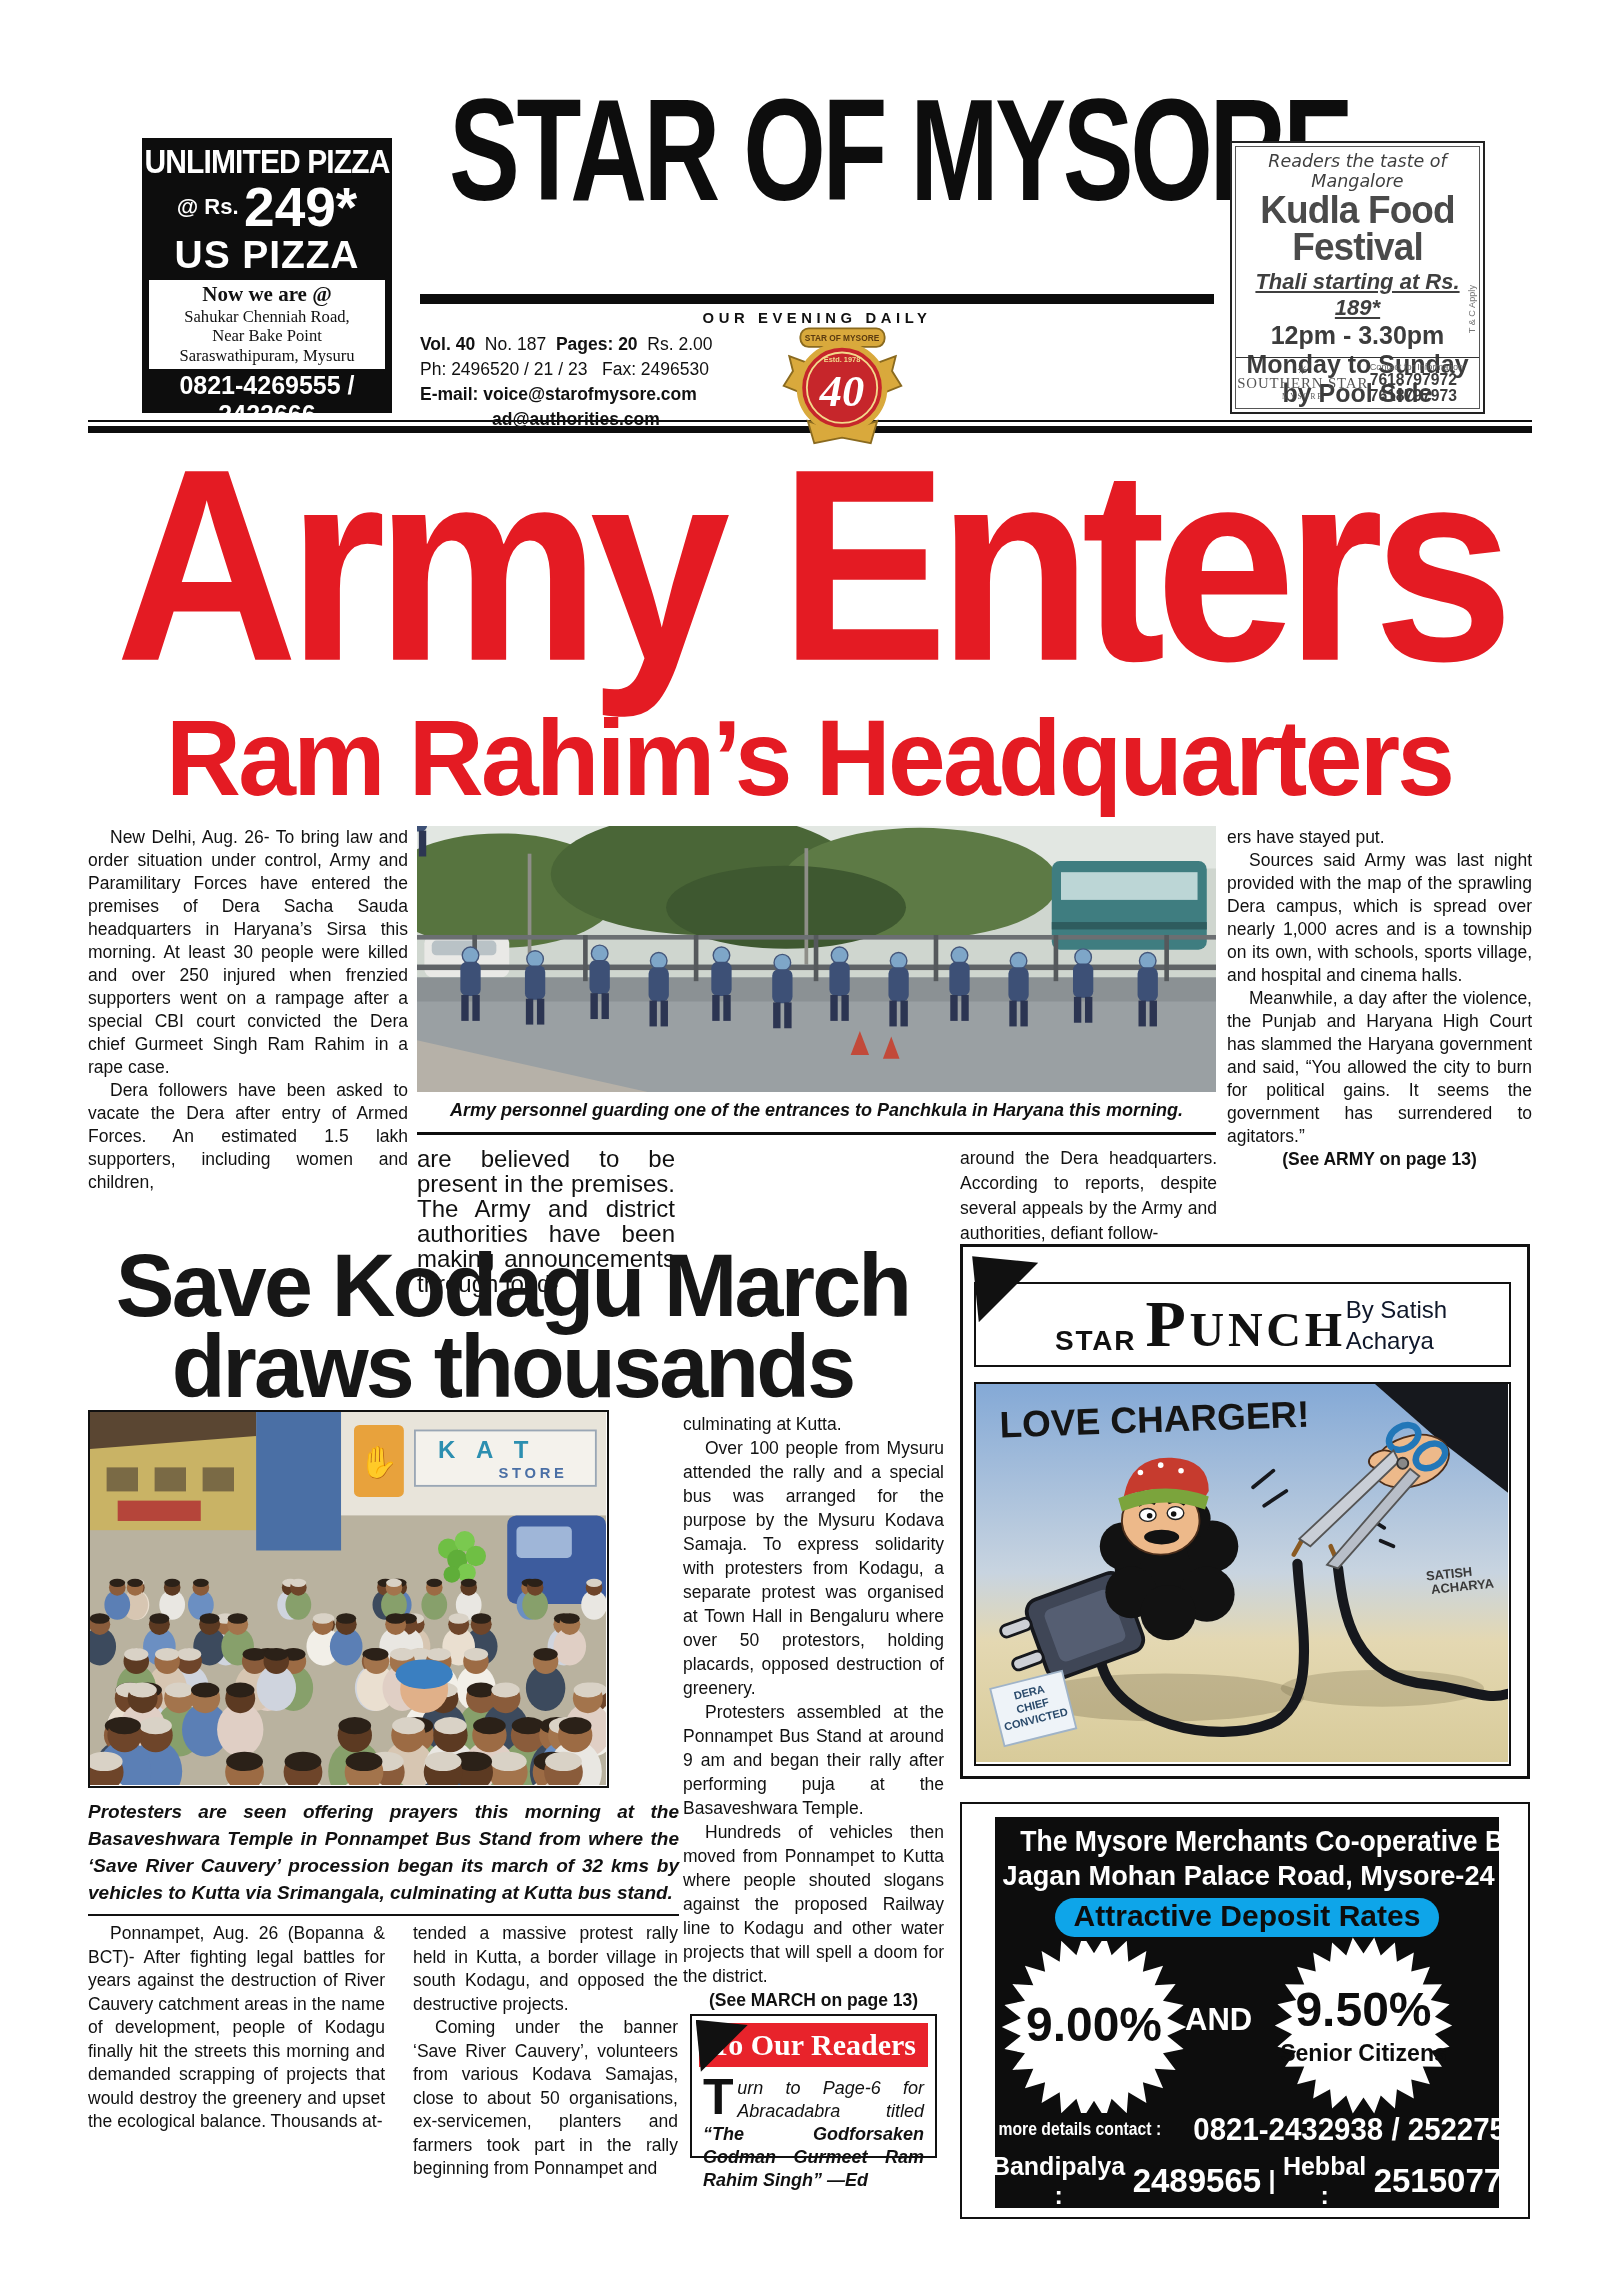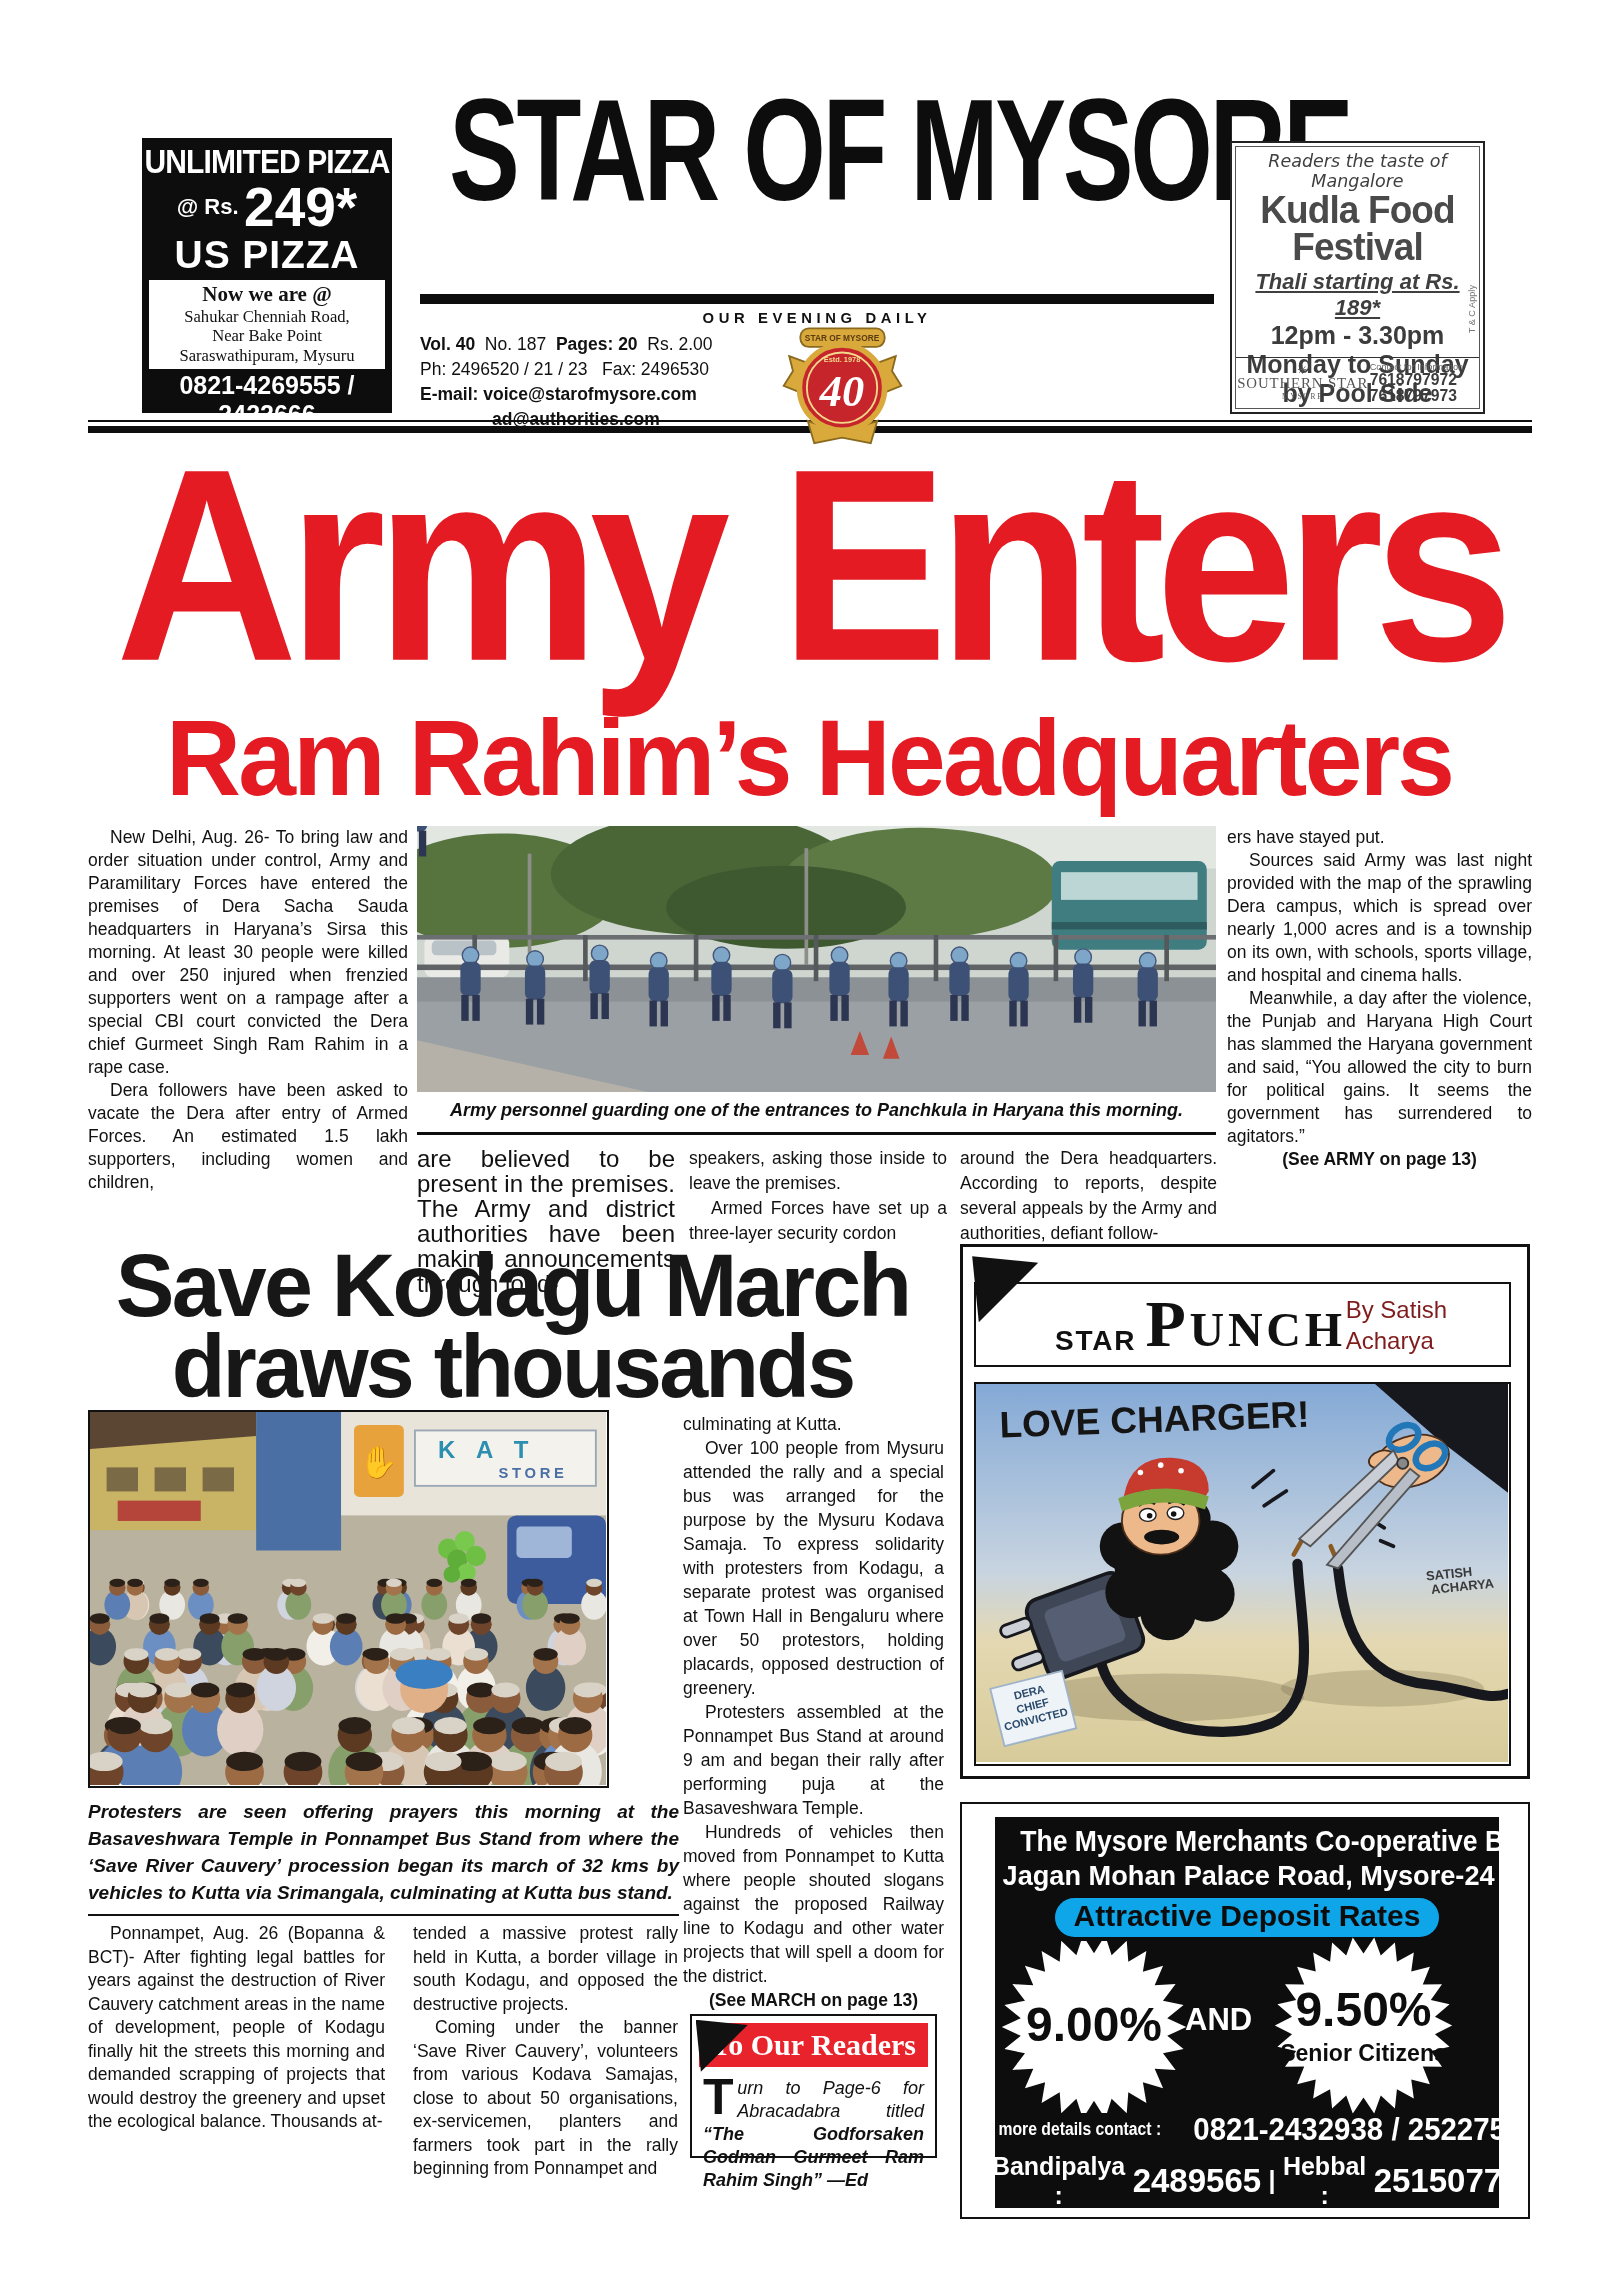--- a/index.html
+++ b/index.html
@@ -92,21 +92,21 @@
 
   
   .sp{left:960px;top:1244px;width:570px;height:535px;border:3.7px solid #111;box-sizing:border-box;background:#fff;}
   .sp-tri{position:absolute;left:9.2px;top:9.2px;width:66px;height:66px;background:#111;
           clip-path:polygon(0 0,100% 10%,10% 100%);z-index:2;}
   .sp-head{position:absolute;left:11px;top:35px;width:537px;height:85px;border:2.8px solid #111;box-sizing:border-box;
            display:flex;align-items:flex-end;padding:0 13px 9.2px 59px;}
   .sp-star{font-weight:bold;font-size:28px;letter-spacing:1.8px;margin-right:9.2px;line-height:31px;margin-left:20px;}
   .sp-punch{font-family:"Liberation Serif",serif;font-weight:bold;letter-spacing:3.7px;line-height:52px;font-size:48px;}
   .sp-punch .cap{font-size:66px;}
-  .sp-by{margin-left:auto;font-size:24px;line-height:31px;color:#7f1d1d;}
+  .sp-by{margin-left:auto;font-size:24px;line-height:31px;color:#0f172a;}
   .sp-cartoon{position:absolute;left:11px;top:135px;width:537px;height:384px;border:2.8px solid #111;box-sizing:border-box;}
 
   
   .bank{left:960px;top:1802px;width:570px;height:417px;border:2.8px solid #111;box-sizing:border-box;background:#fff;}
   .bk-black{position:absolute;left:33px;top:13px;width:504px;height:391px;background:#0d0d0d;color:#fff;text-align:center;overflow:hidden;}
   .bk-name{font-weight:bold;font-size:29.5px;margin-top:7.4px;transform:scaleX(0.9);white-space:nowrap;}
   .bk-addr{font-weight:bold;font-size:28px;margin-top:1.8px;transform:scaleX(0.97);white-space:nowrap;}
   .bk-pill{display:inline-block;background:#0ea5e9;color:#0d0d0d;border-radius:24px;font-weight:bold;font-size:30px;
            padding:1.8px 18.5px 3.7px 18.5px;margin-top:5.5px;white-space:nowrap;}
   .bk-rates{position:relative;height:172px;margin-top:3.7px;}
@@ -265,24 +265,20 @@
       <polygon points="470,248 480,222 490,248" fill="#c24a3a"></polygon>
       <polygon points="505,252 514,228 523,252" fill="#c24a3a"></polygon>
     </svg>
   </div>
 
   <div class="abs army-cap">Army personnel guarding one of the entrances to Panchkula in Haryana this morning.</div>
   <div class="abs army-rule"></div>
 
   <div class="abs col army-b1">
     <p class="ni">are believed to be present in the premises. The Army and district authorities have been making announcements through loud-</p>
-  </div>
-  <div class="abs col army-b2">
-    <p class="ni">speakers, asking those inside to leave the premises.</p>
-    <p>Armed Forces have set up a three-layer security cordon</p>
   </div>
   <div class="abs col army-b3">
     <p class="ni">around the Dera headquarters. According to reports, despite several appeals by the Army and authorities, defiant follow-</p>
   </div>
 
   <div class="abs col army-right">
     <p class="ni">ers have stayed put.</p>
     <p>Sources said Army was last night provided with the map of the sprawling Dera campus, which is spread over nearly 1,000 acres and is a township on its own, with schools, sports village, and hospital and cinema halls.</p>
     <p>Meanwhile, a day after the violence, the Punjab and Haryana High Court has slammed the Haryana government and said, “You allowed the city to burn for political gains. It seems the government has surrendered to agitators.”</p>
     <p class="see">(See ARMY on page 13)</p>

